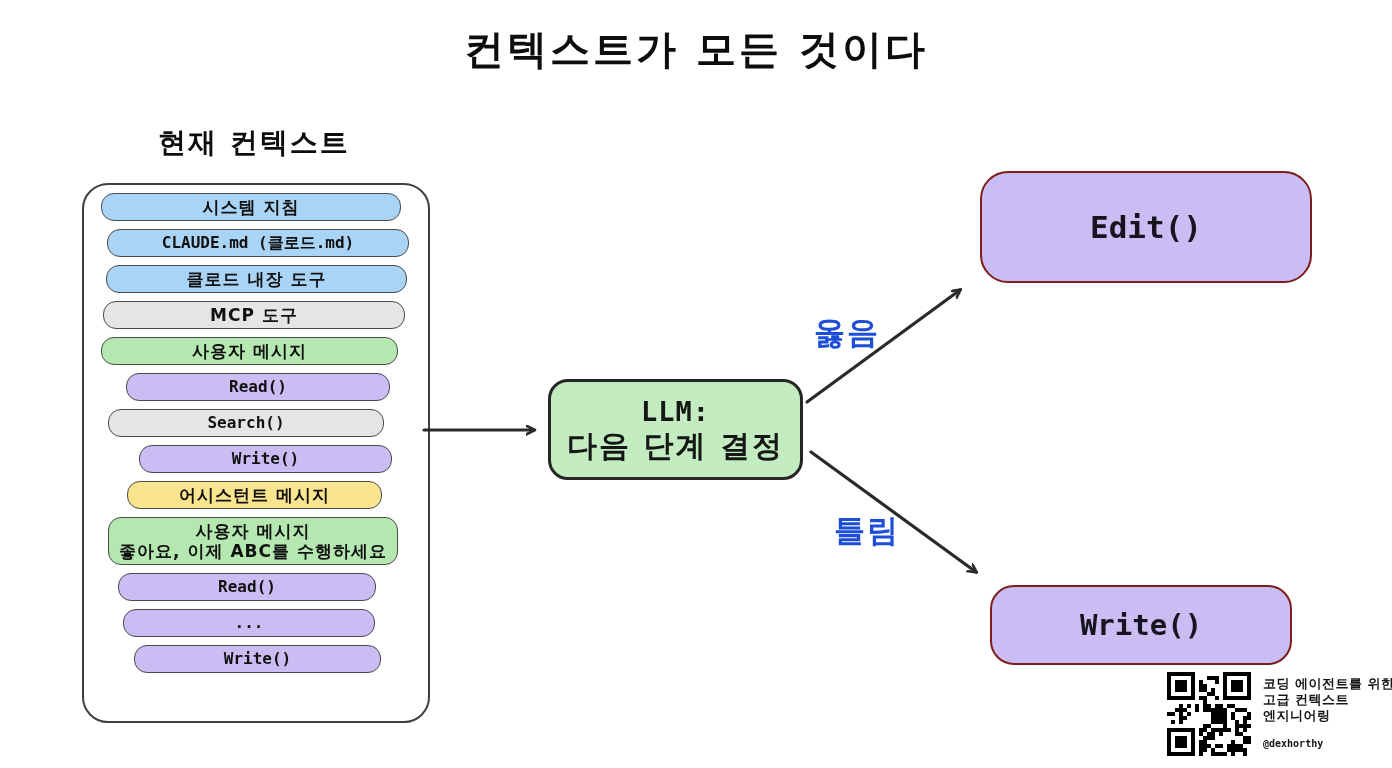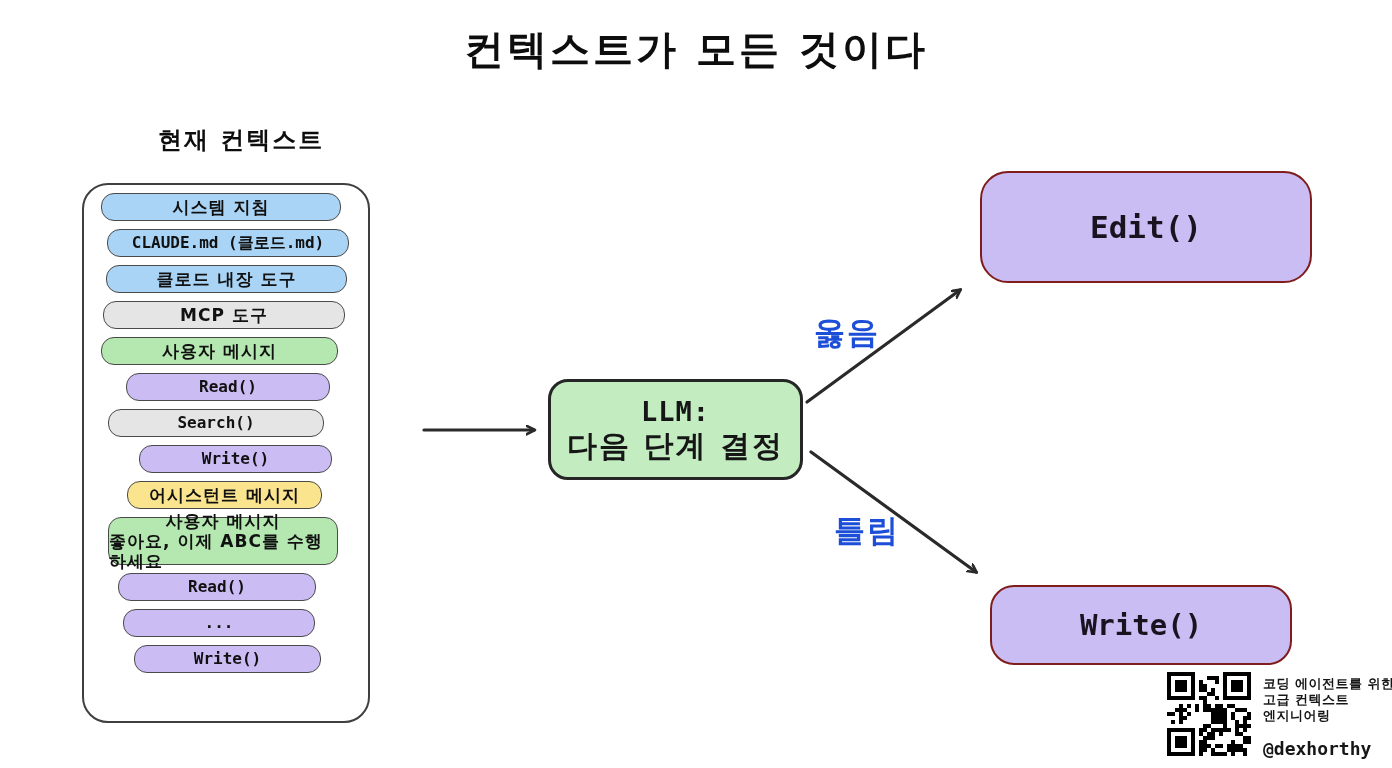--- a/index.html
+++ b/index.html
@@ -12,26 +12,26 @@
 
   
   .page-title{
     position:absolute;top:22px;left:0;width:100%;text-align:center;
     font-size:40px;font-weight:bold;letter-spacing:3px;color:#0d0d0d;
   }
 
   
   .stack-heading{
     position:absolute;left:158px;top:124px;
-    font-size:24px;font-weight:bold;letter-spacing:2px;color:#0d0d0d;
+    font-size:28px;font-weight:bold;letter-spacing:2px;color:#0d0d0d;
   }
 
   
   .stack{
-    position:absolute;left:82px;top:183px;width:288px;height:540px;
+    position:absolute;left:82px;top:183px;width:348px;height:540px;
     border:2.5px solid #3f3f3f;border-radius:26px;background:#ffffff;
     box-sizing:border-box;
     display:flex;flex-direction:column;gap:8px;padding:8px 0 0 0;
   }
   .stack-item{
     height:28px;border:1.5px solid #4a4a4a;border-radius:13px;
     display:flex;flex-direction:column;align-items:center;justify-content:center;
     font-size:17px;font-weight:bold;letter-spacing:1px;color:#111;
     box-sizing:border-box;flex:0 0 auto;
   }
@@ -84,21 +84,21 @@
   .arrows{position:absolute;left:0;top:0;width:1392px;height:768px;pointer-events:none;}
 
   
   .qr{position:absolute;left:1167px;top:672px;width:88px;height:88px;}
   .footer-text{
     position:absolute;left:1263px;top:676px;width:132px;
     font-size:13px;font-weight:bold;line-height:16px;color:#161616;letter-spacing:0.5px;
   }
   .footer-handle{
     position:absolute;left:1263px;top:738px;
-    font-size:18px;font-weight:bold;color:#161616;
+    font-size:10px;font-weight:bold;color:#161616;
   }
 </style>
 </head>
 <body>
 
 <div class="page-title">컨텍스트가 모든 것이다</div>
 
 <div class="stack-heading">현재 컨텍스트</div>
 
 <div class="stack">

